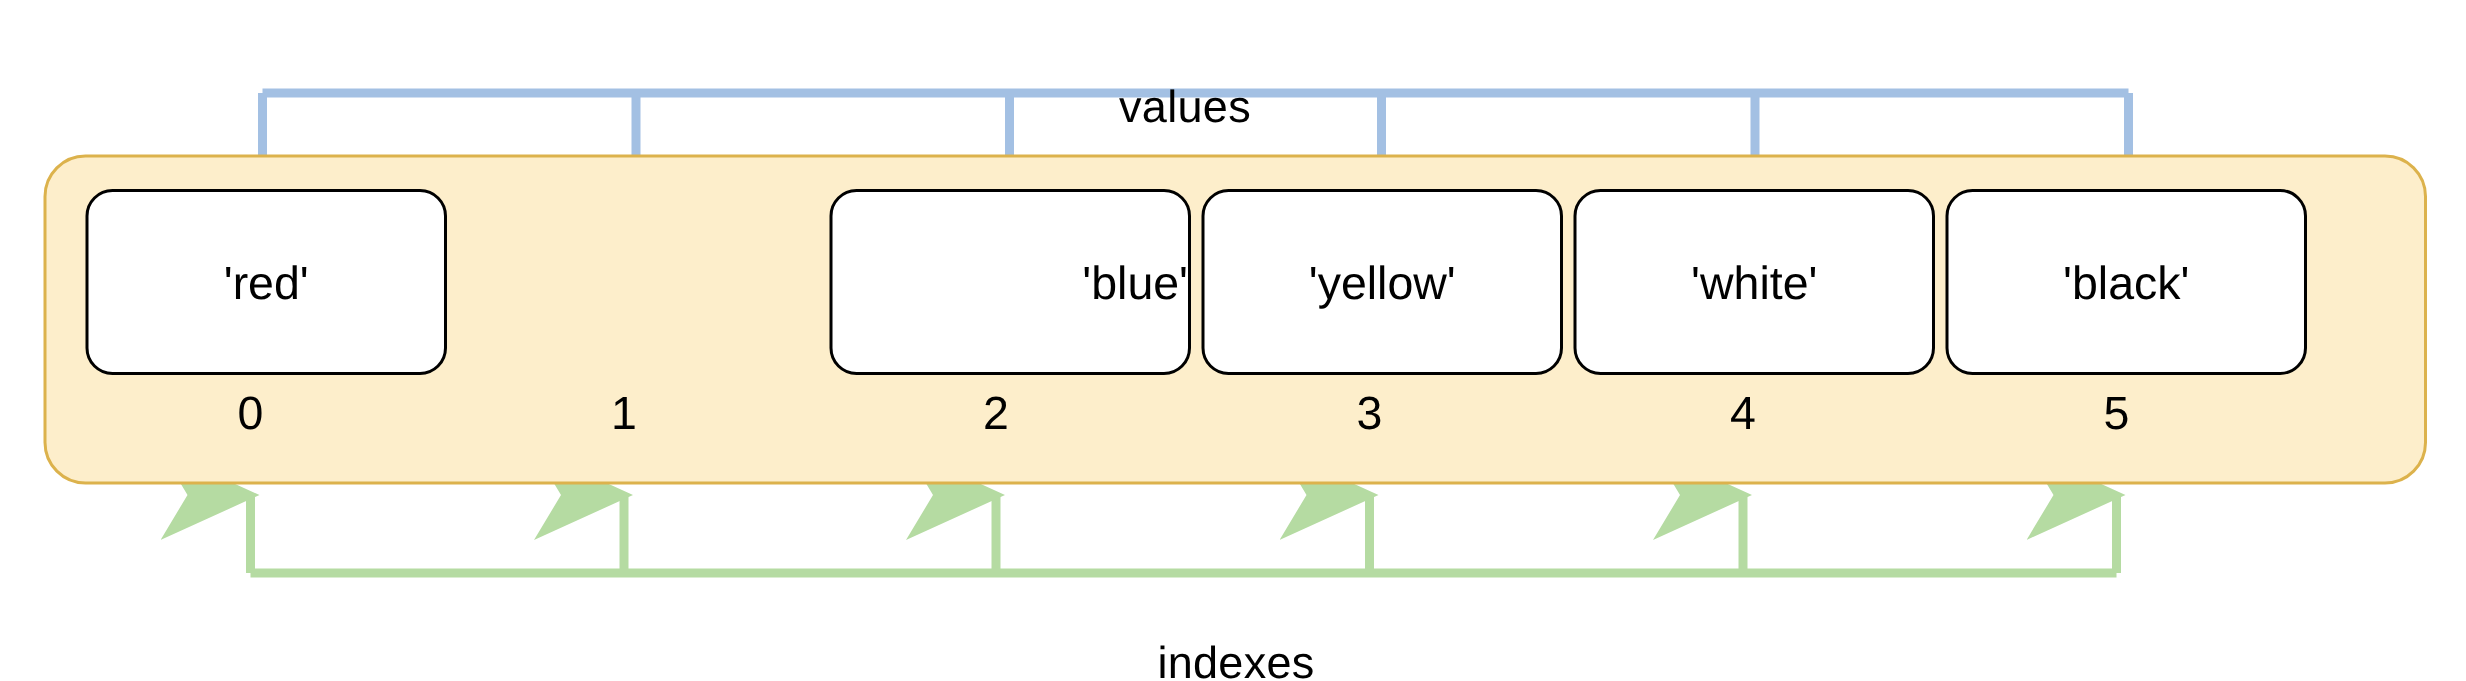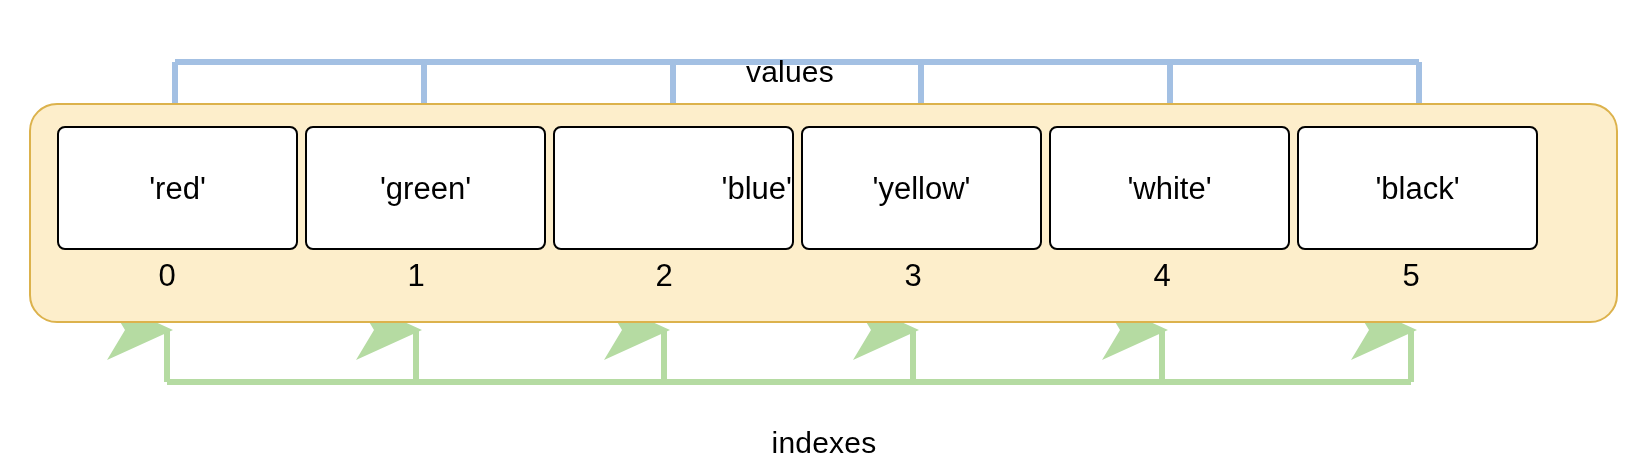--- a/index.html
+++ b/index.html
@@ -33,21 +33,21 @@
     border-radius:28px;
     box-sizing:border-box;
   }
 
   .cell{
     position:absolute;
     top:126px;
     width:241px;height:124px;
     background:#ffffff;
     border:2.5px solid #000000;
-    border-radius:8px;
+    border-radius:18px;
     box-sizing:border-box;
     display:flex;
     align-items:center;
     justify-content:center;
   }
   .cell-label{
     font-size:31px;
     color:#000000;
     line-height:1;
     white-space:nowrap;
@@ -98,23 +98,20 @@
     </g>
   </svg>
 
   <div class="label" id="values-label">values</div>
 
   <div id="array-container"></div>
 
   <div class="cell" style="left:57px;">
     <span class="cell-label">'red'</span>
   </div>
-  <div class="cell" style="left:305px;">
-    <span class="cell-label">'green'</span>
-  </div>
   <div class="cell" style="left:553px;justify-content:flex-end;">
     <span class="cell-label">'blue'</span>
   </div>
   <div class="cell" style="left:801px;">
     <span class="cell-label">'yellow'</span>
   </div>
   <div class="cell" style="left:1049px;">
     <span class="cell-label">'white'</span>
   </div>
   <div class="cell" style="left:1297px;">

